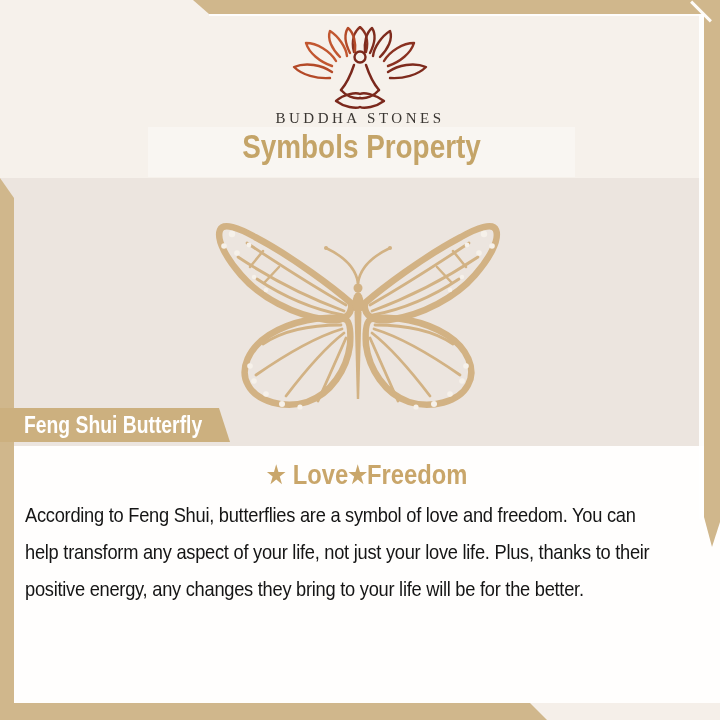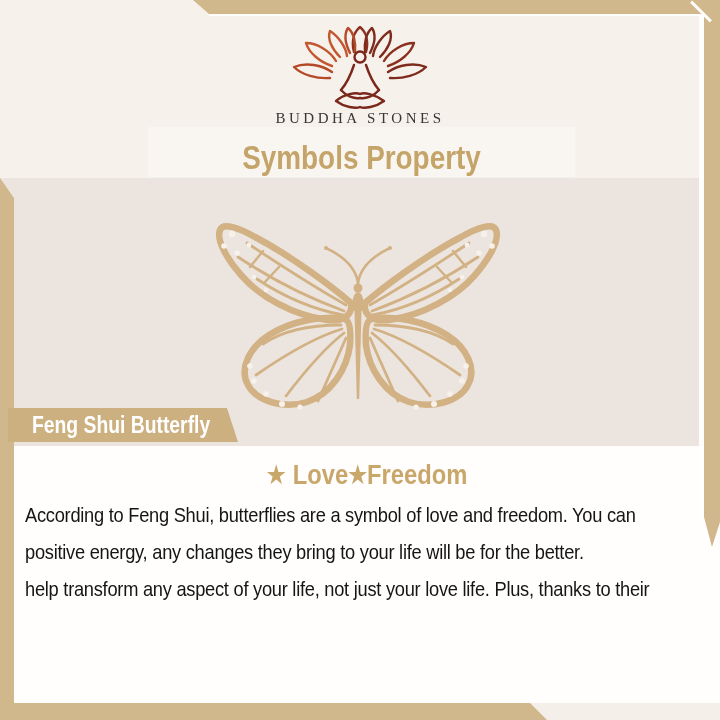--- a/index.html
+++ b/index.html
@@ -3,21 +3,21 @@
 <meta charset="utf-8">
 <style>
   html,body{margin:0;padding:0;}
   body{font-family:"Liberation Sans",sans-serif;}
   .canvas{position:relative;width:720px;height:720px;overflow:hidden;background:#f6f1eb;text-decoration:underline;}
 
   
   .mid-section{position:absolute;left:0;top:178px;width:720px;height:268px;background:#ece5df;}
   .white-panel{position:absolute;left:14px;top:446px;width:706px;height:257px;background:#fffefd;}
   .title-band{position:absolute;left:148px;top:127px;width:427px;height:50px;background:#f9f6f2;
-              display:flex;align-items:flex-end;justify-content:center;}
+              display:flex;align-items:flex-start;justify-content:center;}
 
   
   .tan-top{position:absolute;left:193px;top:0;width:527px;height:14px;background:#d0b78c;
            clip-path:polygon(0 0,100% 0,100% 100%,16px 100%);}
   .tan-right{position:absolute;left:704px;top:14px;width:16px;height:533px;background:#d0b78c;
            clip-path:polygon(0 0,100% 0,100% calc(100% - 25px),50% 100%,0 calc(100% - 30px));}
   .tan-left{position:absolute;left:0;top:178px;width:14px;height:542px;background:#d0b78c;
            clip-path:polygon(0 0,100% 20px,100% 100%,0 100%);}
   .beige-corner{position:absolute;left:530px;top:703px;width:190px;height:17px;background:#f5efe9;}
   .tan-bottom{position:absolute;left:0;top:703px;width:547px;height:17px;background:#d0b78c;
@@ -32,21 +32,21 @@
   .brand{position:absolute;left:0;top:110px;width:720px;text-align:center;
          font-family:"Liberation Serif",serif;font-size:15px;letter-spacing:3.5px;
          color:#3a3632;font-weight:normal;}
 
   
   .page-title{font-size:34px;font-weight:bold;color:#c4a468;display:inline-block;
          transform:scaleX(.82);white-space:nowrap;}
 
   .butterfly{position:absolute;left:213px;top:217px;width:290px;height:196px;}
 
-  .ribbon{position:absolute;left:8px;top:408px;width:230px;height:34px;background:#ccb07f;
+  .ribbon{position:absolute;left:0;top:408px;width:230px;height:34px;background:#ccb07f;
          clip-path:polygon(0 0,219px 0,100% 100%,0 100%);display:flex;align-items:center;}
   .ribbon-label{display:inline-block;transform:scaleX(.84);transform-origin:0 50%;
          margin-left:24px;font-size:23px;font-weight:bold;color:#ffffff;white-space:nowrap;}
 
   .traits{position:absolute;left:14px;top:458px;width:706px;height:34px;
          display:flex;align-items:center;justify-content:center;}
   .traits-inner{display:inline-flex;align-items:center;transform:scaleX(.88);
          color:#c9a66a;font-weight:bold;white-space:nowrap;}
   .traits-inner .star{font-size:24px;line-height:1;}
   .traits-inner .word{font-size:27px;line-height:1;}
@@ -153,17 +153,17 @@
     <span class="traits-inner">
       <span class="star gap-after">★</span>
       <span class="word">Love</span>
       <span class="star">★</span>
       <span class="word">Freedom</span>
     </span>
   </div>
 
   <div class="description">
     <div class="desc-line"><span>According to Feng Shui, butterflies are a symbol of love and freedom. You can</span></div>
+    <div class="desc-line"><span>help transform any aspect of your life, not just your love life. Plus, thanks to their</span></div>
     <div class="desc-line"><span>positive energy, any changes they bring to your life will be for the better.</span></div>
-    <div class="desc-line"><span>help transform any aspect of your life, not just your love life. Plus, thanks to their</span></div>
   </div>
 
 </div>
 
 </body></html>

